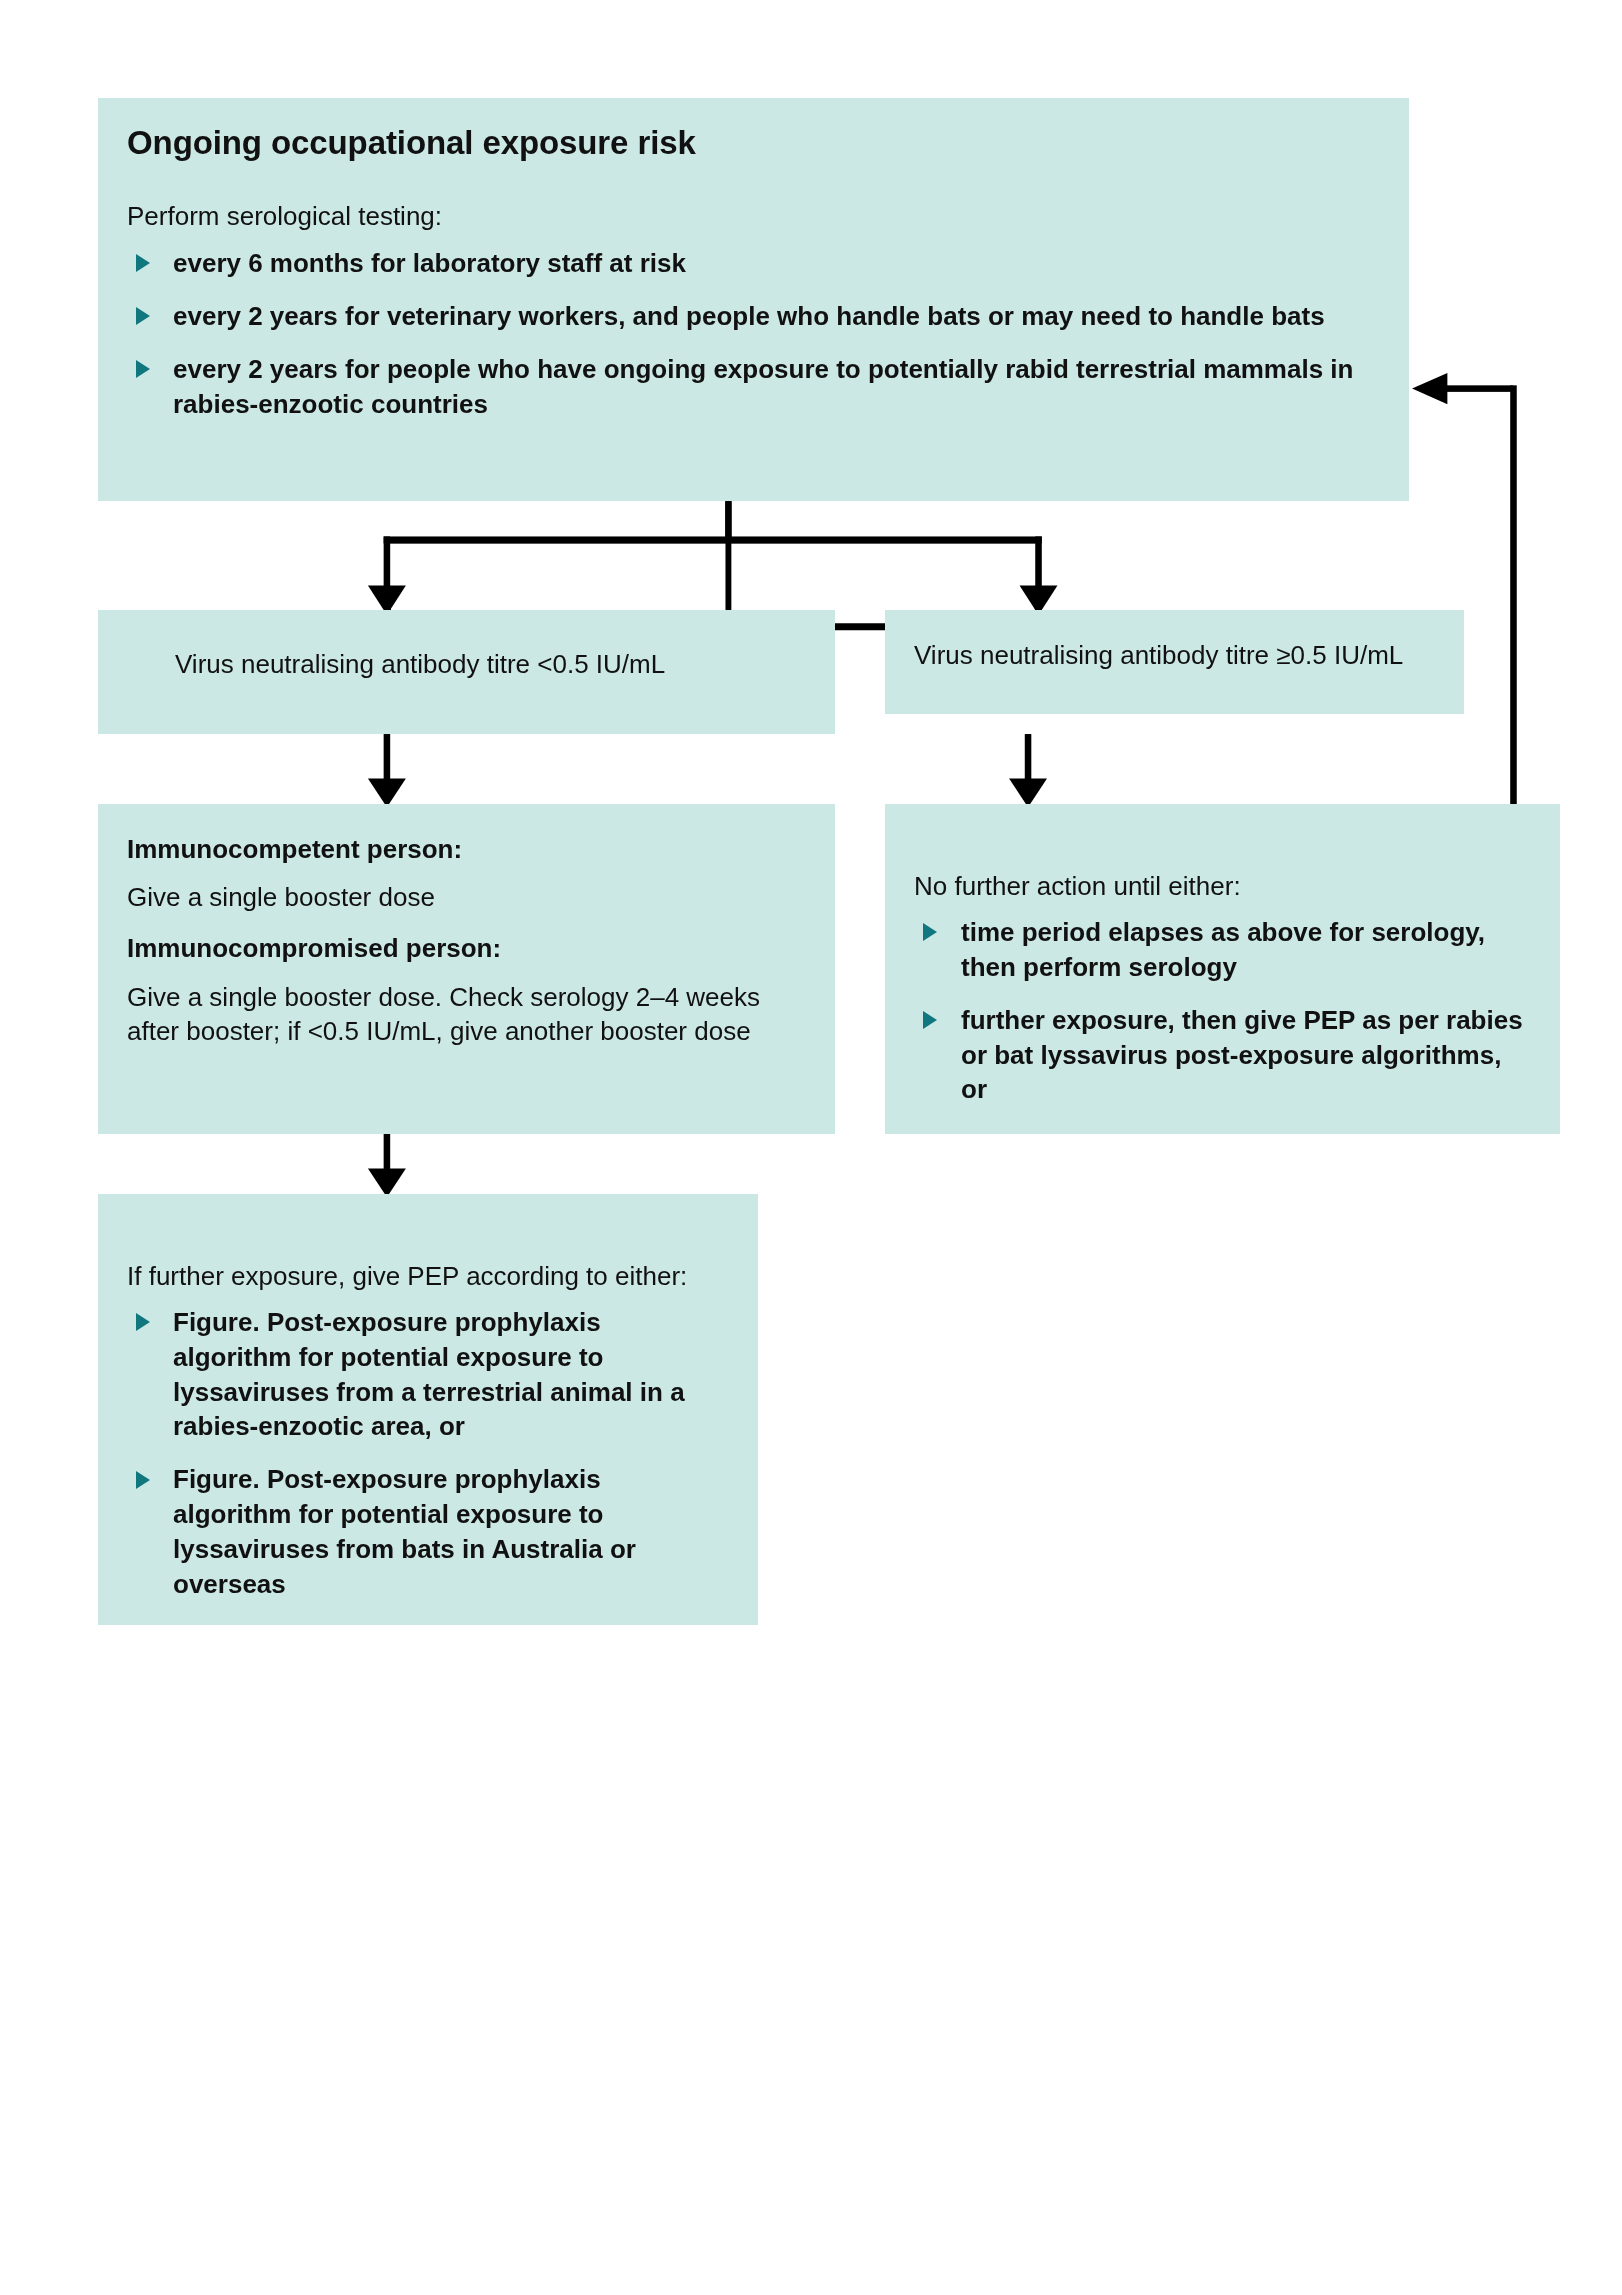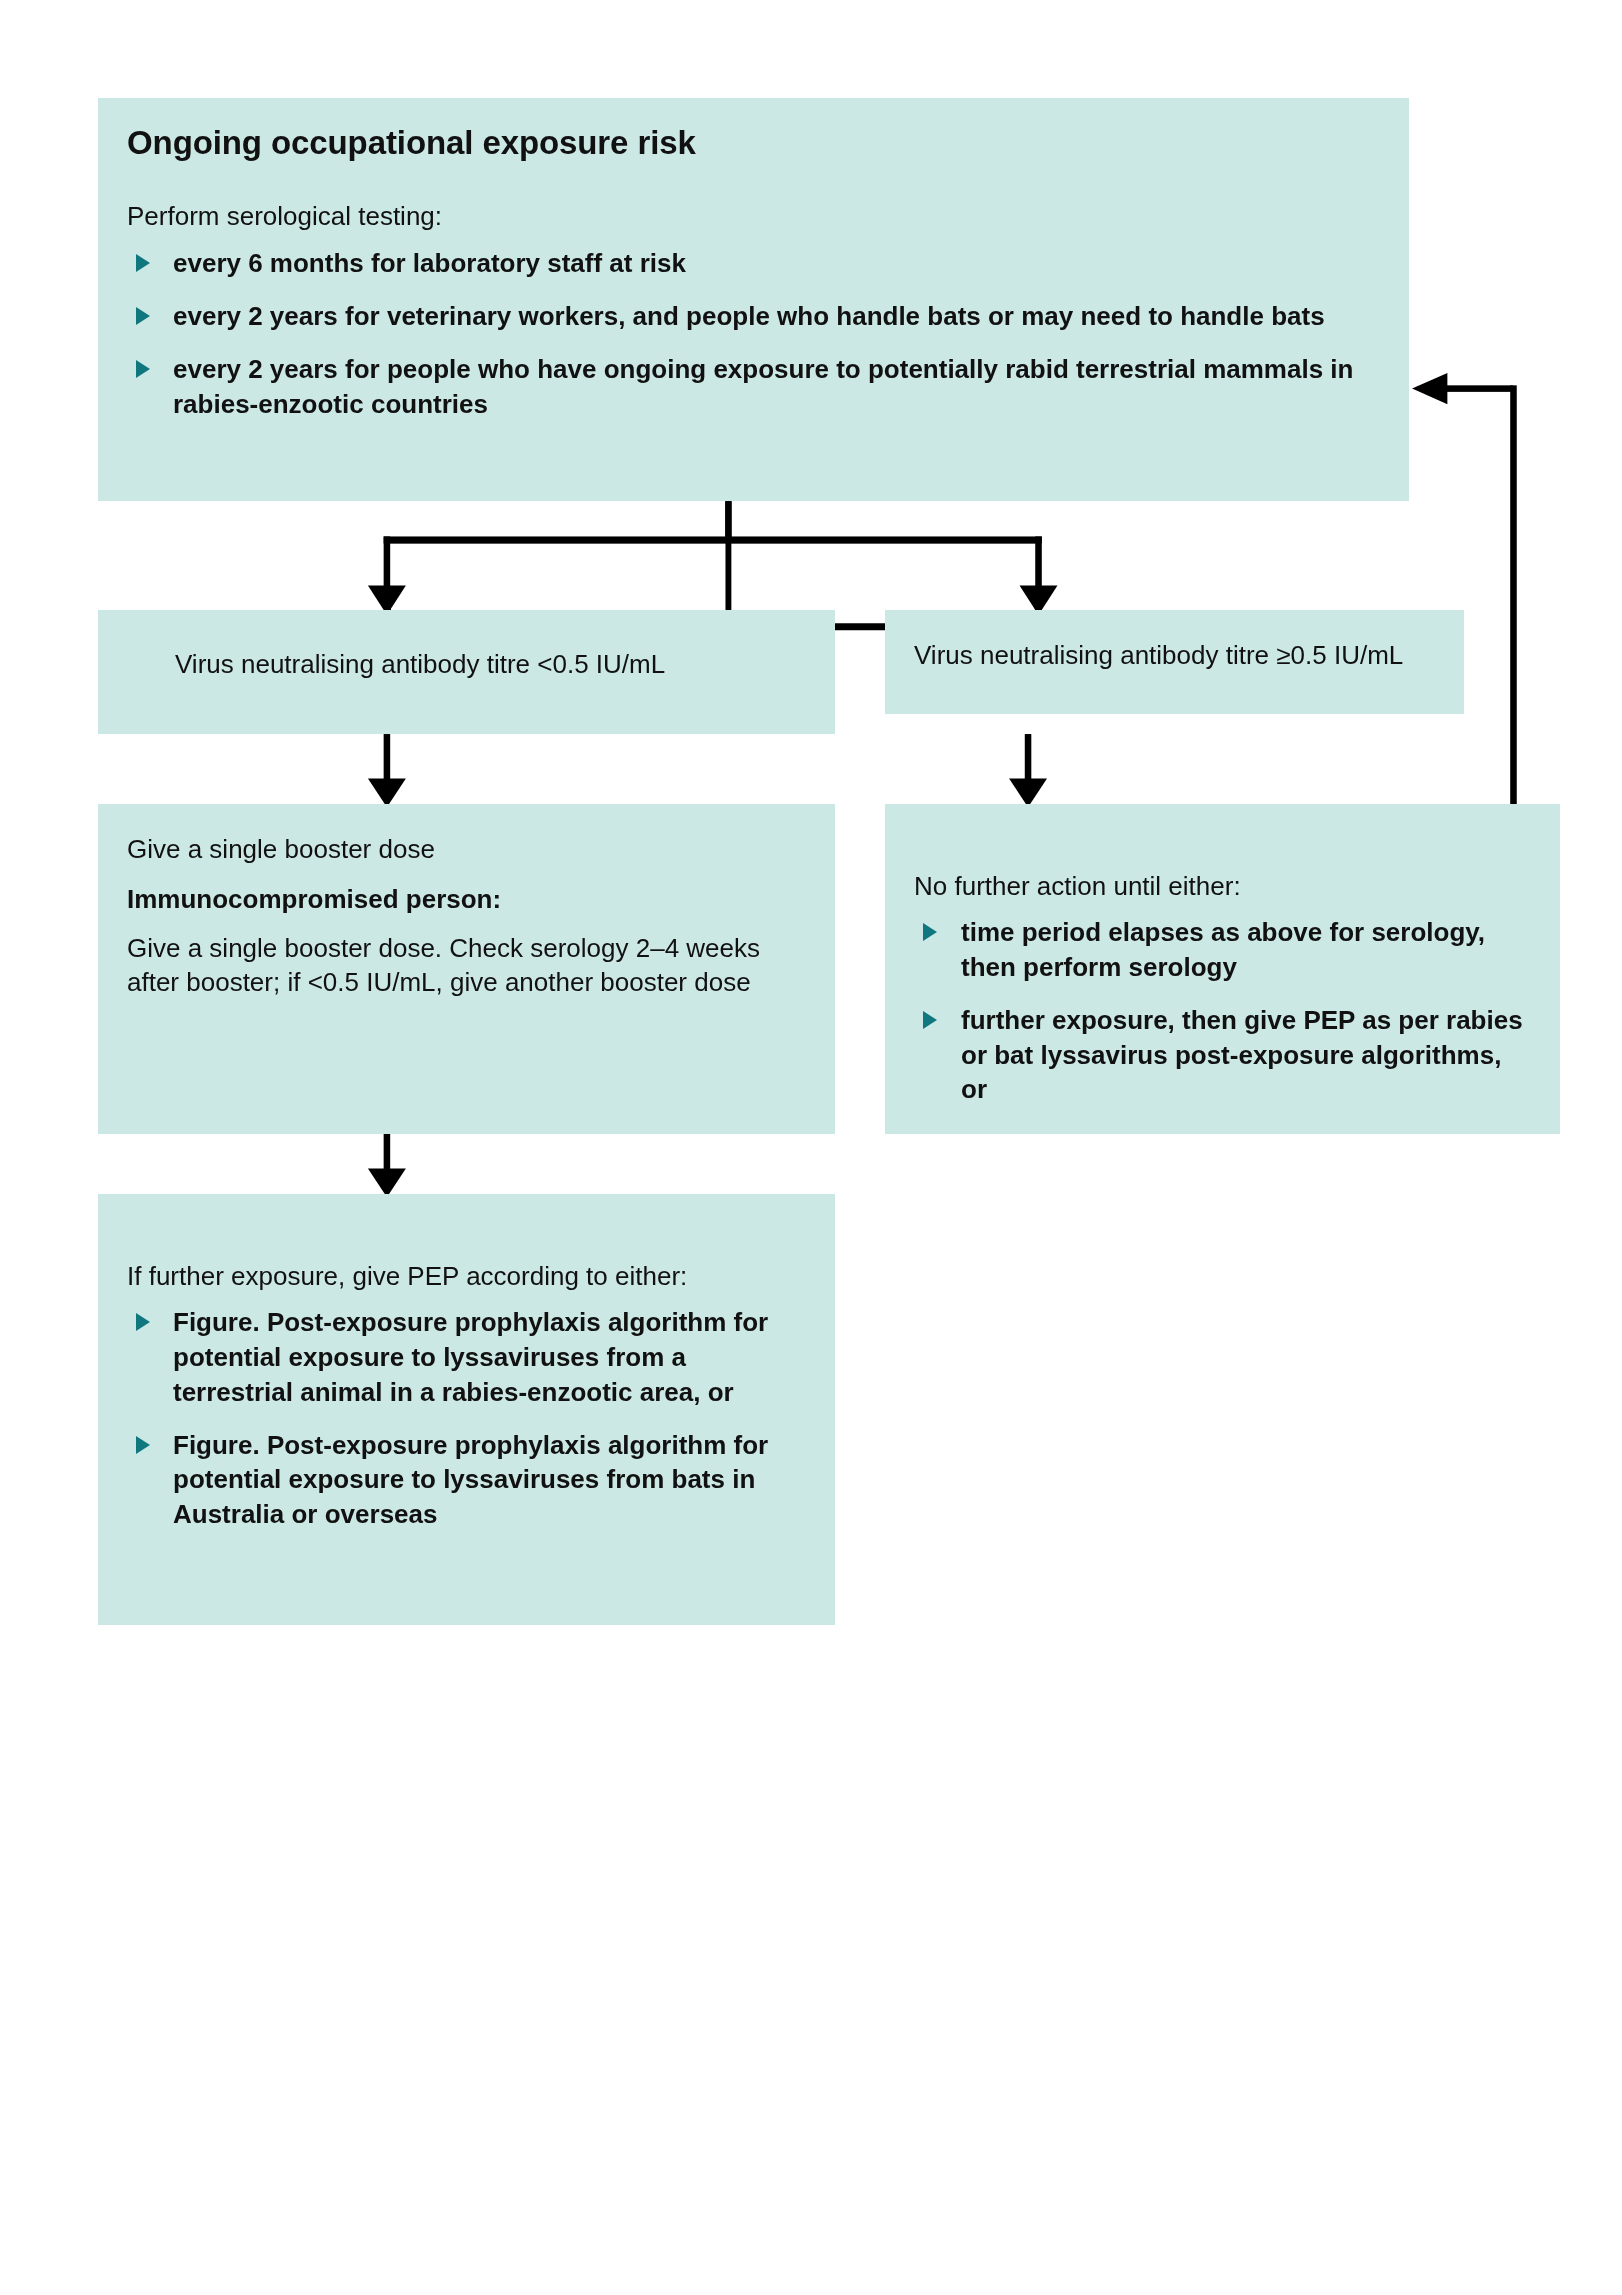--- a/index.html
+++ b/index.html
@@ -202,20 +202,21 @@
   </div>
 
   <div class="box" style="left:885px; top:610px; width:579px; height:104px;">
     <div class="box-inner" style="top:27.5px;">
       <div class="para last">Virus neutralising antibody titre ≥0.5 IU/mL</div>
     </div>
   </div>
 
   <div class="box" style="left:98px; top:804px; width:737px; height:330px;">
     <div class="box-inner" style="top:27.5px;">
+      <div class="para-bold">Immunocompetent person:</div>
       <div class="para">Give a single booster dose</div>
       <div class="para-bold">Immunocompromised person:</div>
       <div class="para last">Give a single booster dose. Check serology 2–4 weeks after booster; if &lt;0.5 IU/mL, give another booster dose</div>
     </div>
   </div>
 
   <div class="box" style="left:885px; top:804px; width:675px; height:330px;">
     <div class="box-inner" style="top:27.5px;">
       <div class="para tight">No further action until either:</div>
       <ul class="bullets indent">
@@ -224,21 +225,21 @@
           <span>time period elapses as above for serology, then perform serology</span>
         </li>
         <li>
           <span class="bullet-icon"></span>
           <span>further exposure, then give PEP as per rabies or bat lyssavirus post-exposure algorithms, or</span>
         </li>
       </ul>
     </div>
   </div>
 
-  <div class="box" style="left:98px; top:1194px; width:737px; height:431px;">
+  <div class="box" style="left:98px; top:1194px; width:660px; height:431px;">
     <div class="box-inner" style="top:27.5px;">
       <div class="para tight">If further exposure, give PEP according to either:</div>
       <ul class="bullets">
         <li>
           <span class="bullet-icon"></span>
           <span>Figure. Post-exposure prophylaxis algorithm for potential exposure to lyssaviruses from a terrestrial animal in a rabies-enzootic area, or</span>
         </li>
         <li>
           <span class="bullet-icon"></span>
           <span>Figure. Post-exposure prophylaxis algorithm for potential exposure to lyssaviruses from bats in Australia or overseas</span>

